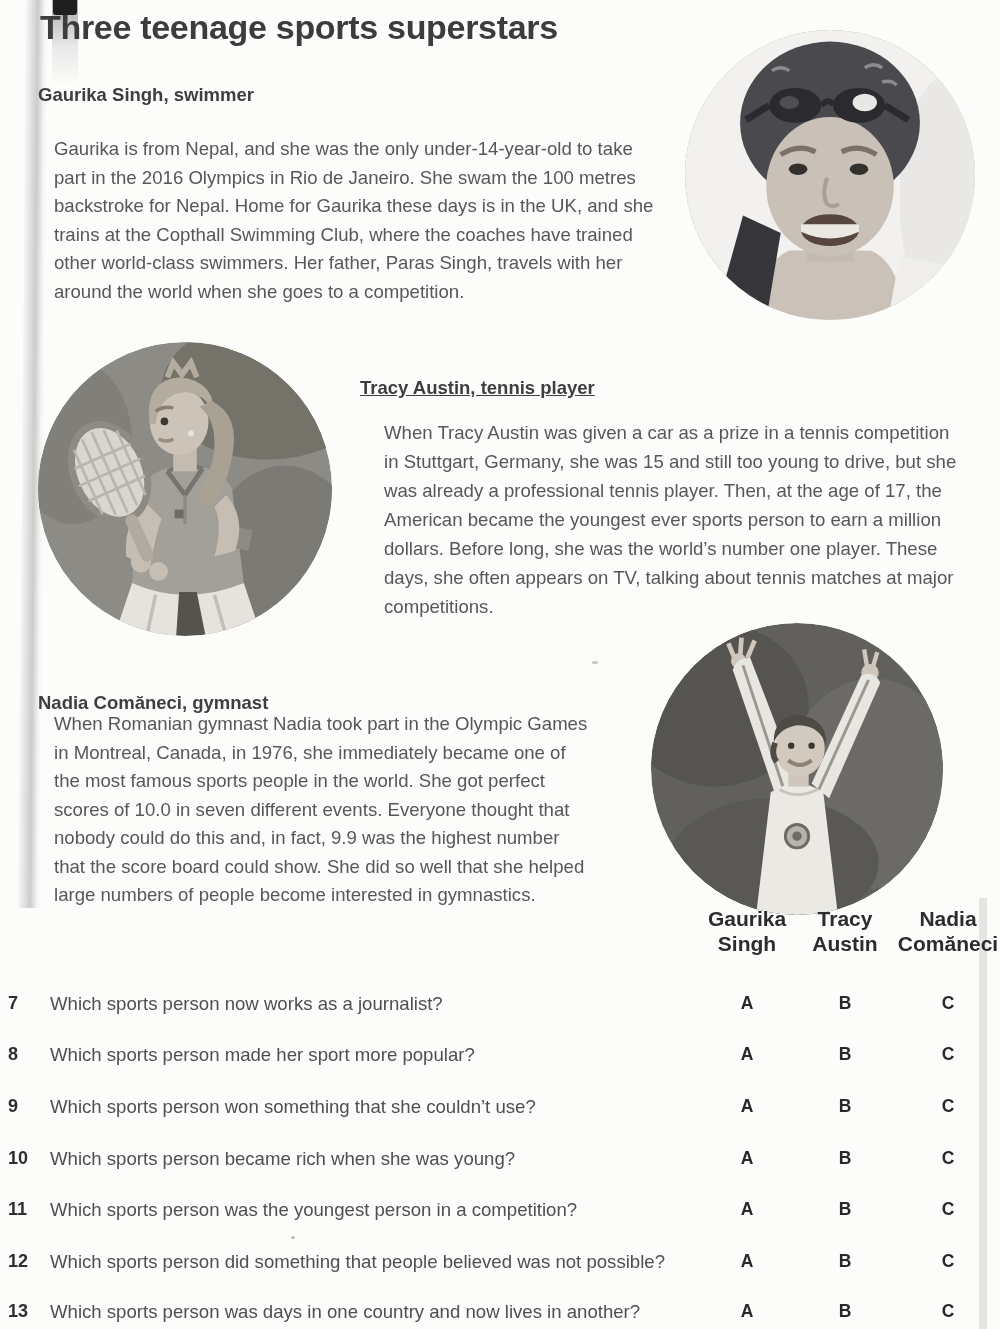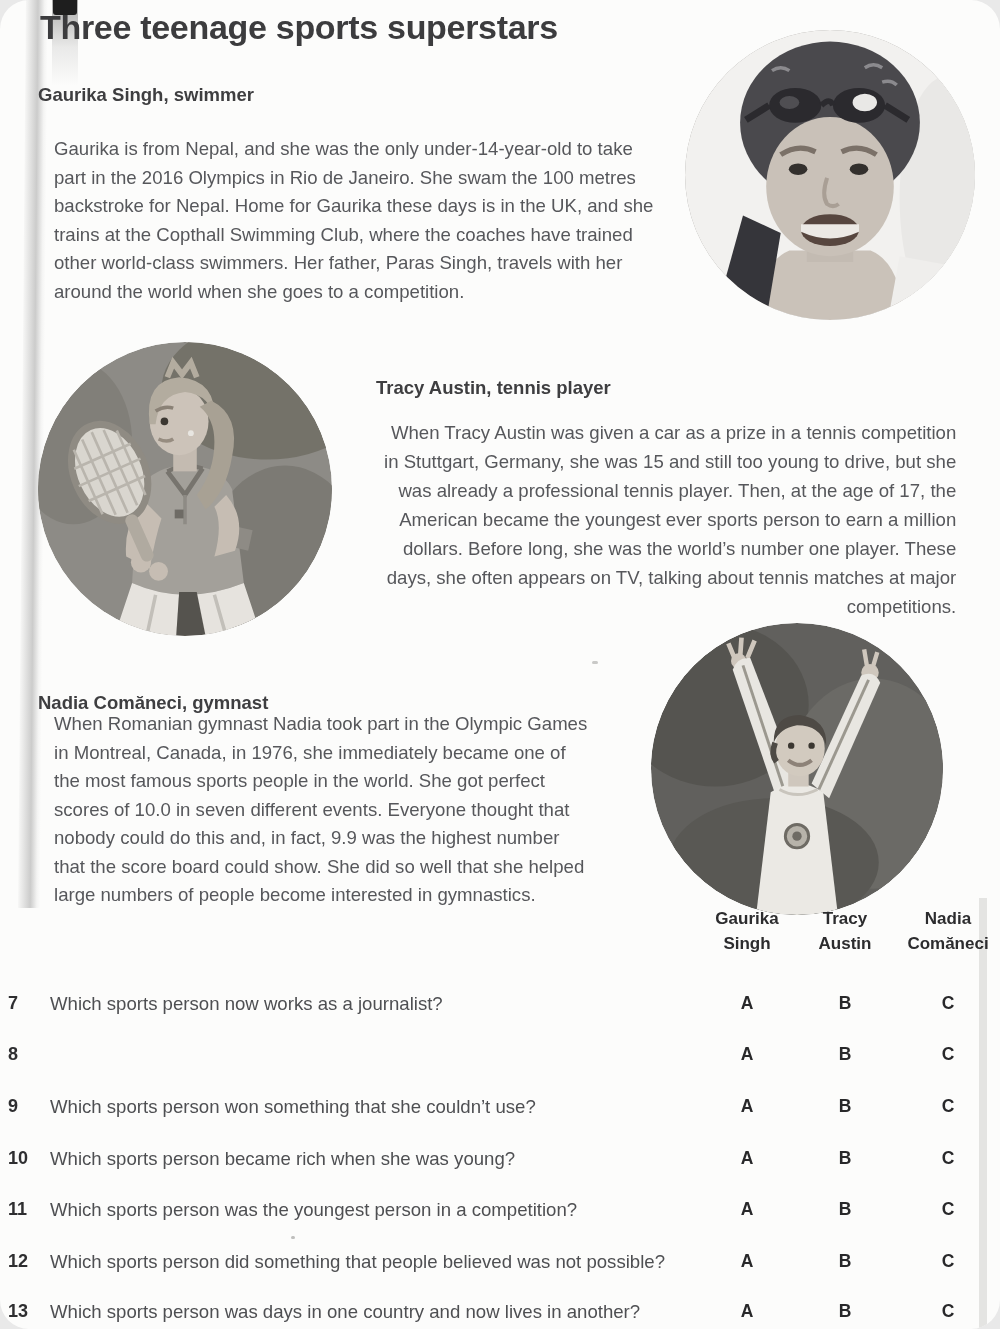--- a/index.html
+++ b/index.html
@@ -1,47 +1,47 @@
 <!DOCTYPE html>
 <html><head>
 <meta charset="utf-8">
 <style>
   html,body{margin:0;padding:0;background:#e9e9e9;}
   .page{position:relative;width:1000px;height:1329px;background:#fcfcfb;overflow:hidden;
-        font-family:"Liberation Sans",sans-serif;border-radius:29px;}
+        font-family:"Liberation Sans",sans-serif;}
   
   .gutter-main{position:absolute;left:22px;top:0;width:22px;height:908px;
     background:linear-gradient(to right,rgba(150,150,150,0.05),rgba(110,110,110,0.34) 55%,rgba(150,150,150,0.08) 85%,rgba(150,150,150,0));
     transform:skewX(-0.5deg);}
   .gutter-top{position:absolute;left:52px;top:0;width:26px;height:86px;
     background:linear-gradient(to bottom,rgba(70,70,70,0.45),rgba(120,120,120,0.14) 55%,rgba(120,120,120,0));}
   .corner-mark{position:absolute;left:53px;top:0;width:24px;height:15px;background:#1e1e1e;border-radius:0 0 3px 3px;}
   .right-edge{position:absolute;left:979px;top:898px;width:8px;height:431px;background:#e4e4e2;}
   .dot1{position:absolute;left:592px;top:661px;width:6px;height:3px;background:#c9c9c7;border-radius:2px;}
   .dot2{position:absolute;left:291px;top:1236px;width:4px;height:3px;background:#bfbfbd;border-radius:2px;}
   
   .title{position:absolute;left:40px;top:8px;margin:0;font-size:34px;font-weight:bold;
          color:#3c3c3e;letter-spacing:-0.3px;}
   .sec-h{position:absolute;margin:0;font-size:18.5px;font-weight:bold;color:#3e3e40;text-align:right;}
   .h-g{left:38px;top:84px;}
-  .h-t{left:376px;top:377px;}
+  .h-t{left:360px;top:377px;text-decoration:underline;}
   .h-n{left:38px;top:659px;margin-top:33px;}
   .body{position:absolute;margin:16px;font-size:18.6px;line-height:28.5px;color:#56575b;white-space:pre;}
   .b-g{left:38px;top:119px;}
-  .b-t{left:368px;top:402px;line-height:29px;text-align:right;}
+  .b-t{left:368px;top:402px;line-height:29px;}
   .b-n{left:38px;top:694px;}
   
   .photo{position:absolute;border-radius:50%;overflow:hidden;}
   .ph-swim{left:685px;top:30px;width:290px;height:290px;box-shadow:inset 0 0 0 1px #b8b6b3;}
   .ph-ten{left:38px;top:342px;width:294px;height:294px;}
   .ph-gym{left:651px;top:623px;width:292px;height:292px;}
   .photo svg{display:block;width:100%;height:100%;}
   
   .col-head{position:absolute;top:906px;width:124px;text-align:center;font-weight:bold;
-            font-size:17px;line-height:25px;color:#2c2c2e;white-space:pre-line;}
+            font-size:21px;line-height:25px;color:#2c2c2e;white-space:pre-line;}
   .ch-a{left:685px;} .ch-b{left:783px;} .ch-c{left:886px;}
   .q-row{position:absolute;left:0;width:1000px;height:30px;}
   .q-num{position:absolute;left:8px;width:34px;font-weight:bold;font-size:18px;color:#2e2e30;}
   .q-text{position:absolute;left:50px;font-size:18.6px;color:#4e4f52;white-space:pre;text-align:center;}
   .opt{position:absolute;width:40px;text-align:center;font-weight:bold;font-size:17.5px;color:#28282a;cursor:pointer;}
   .opt-a{left:727px;} .opt-b{left:825px;} .opt-c{left:928px;}
 </style>
 </head>
 <body>
 
@@ -203,20 +203,21 @@
   <div id="rows">
       <div class="q-row" style="top: 993px;">
         <span class="q-num">7</span>
         <span class="q-text">Which sports person now works as a journalist?</span>
         <span class="opt opt-a">A</span>
         <span class="opt opt-b">B</span>
         <span class="opt opt-c">C</span>
       </div>
       <div class="q-row" style="top: 1044px;">
         <span class="q-num">8</span>
+        <span class="q-text">Which sports person made her sport more popular?</span>
         <span class="opt opt-a">A</span>
         <span class="opt opt-b">B</span>
         <span class="opt opt-c">C</span>
       </div>
       <div class="q-row" style="top: 1096px;">
         <span class="q-num">9</span>
         <span class="q-text">Which sports person won something that she couldn’t use?</span>
         <span class="opt opt-a">A</span>
         <span class="opt opt-b">B</span>
         <span class="opt opt-c">C</span>

